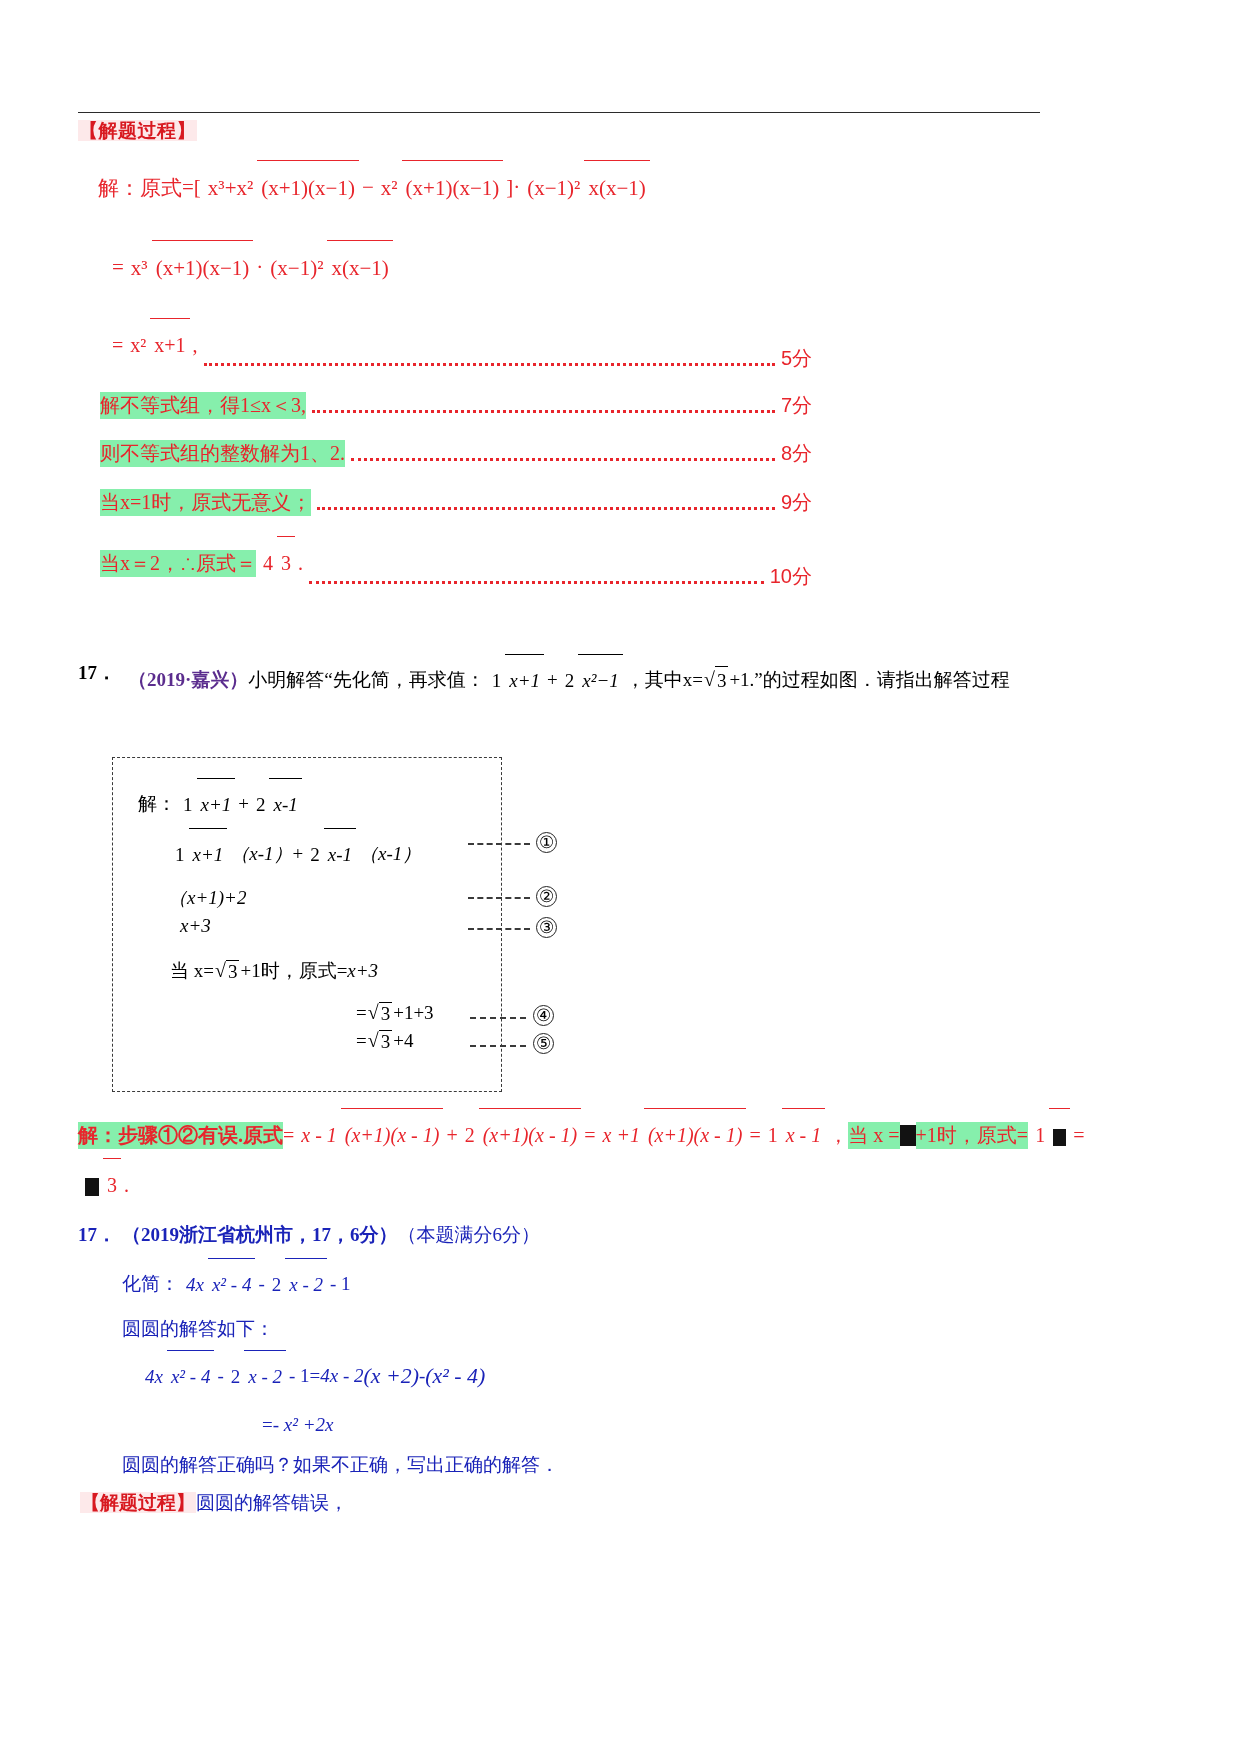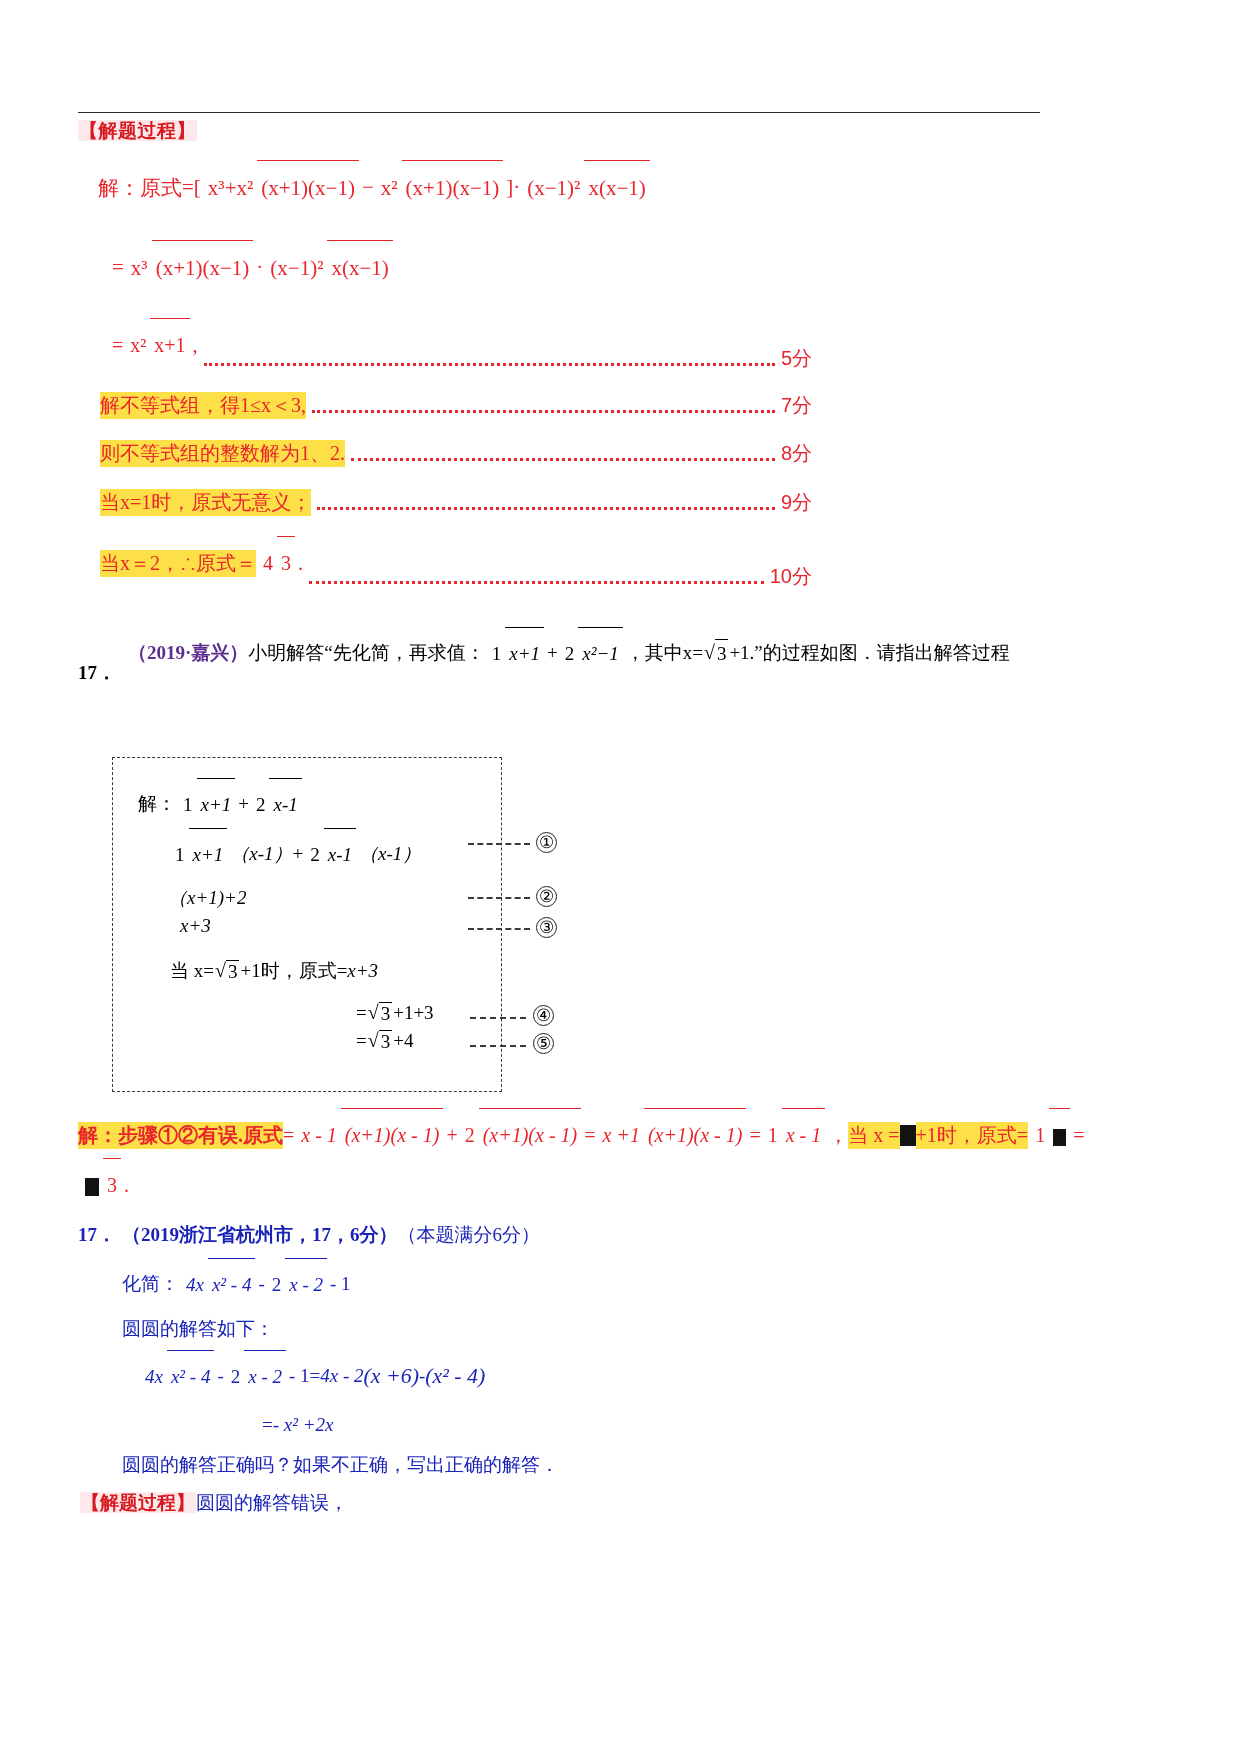--- a/index.html
+++ b/index.html
@@ -29,21 +29,21 @@
   .top-rule {
     position:absolute; left:78px; top:112px; width:962px;
     border-top:1.3px solid #2b2b2b;
   }
 
   
   .hl-red {
     color:#d81920; font-weight:bold; font-family:"Liberation Sans", sans-serif;
     background:#fde9ea; padding:0 1px;
   }
-  .redtxt { color:#e8252c; background:#fde047; }
+  .redtxt { color:#e8252c; background:#86efac; }
 
   .blk-head { position:absolute; left:78px; top:118px; font-size:19px; letter-spacing:0.5px;}
 
   
   .sol { position:absolute; color:#e8252c; font-size:20px; }
   .sol.big { font-size:21px; }
 
   .dotline {
     flex:0 0 auto;
     border-bottom:3px dotted #e8252c;
@@ -176,21 +176,21 @@
         <span class="den">3</span>
       </span>
       <span>.</span>
     </span>
     <span class="dotline" style="flex:1 1 auto;"></span>
     <span class="score">10分</span>
   </div>
 
   <div class="qnum" style="left:78px; top:660px;">17．</div>
 
-  <div class="stmt" style="left:128px; top:627px; width:960px;">
+  <div class="stmt" style="left:128px; top:654px; width:960px;">
     <span class="mrow">
       <span class="src">（2019·嘉兴）</span>
       <span>小明解答“先化简，再求值：</span>
       <span class="frac">
         <span class="num">1</span>
         <span class="den ital">x+1</span>
       </span>
       <span>+</span>
       <span class="frac">
         <span class="num">2</span>
@@ -373,21 +373,21 @@
         <span class="den ital">x² - 4</span>
       </span>
       <span>-</span>
       <span class="frac">
         <span class="num">2</span>
         <span class="den ital">x - 2</span>
       </span>
       <span>- 1</span>
       <span>=</span>
       <span class="ital">4x - 2</span>
-      <span class="ital" style="font-size:1.15em;">(x +6)</span>
+      <span class="ital" style="font-size:1.15em;">(x +2)</span>
       <span>-</span>
       <span class="ital" style="font-size:1.15em;">(x² - 4)</span>
     </span>
   </div>
 
   <div class="q2" style="left:262px; top:1412px;">
     <span class="mrow">
       <span>=</span>
       <span class="ital">- x² +2x</span>
     </span>

